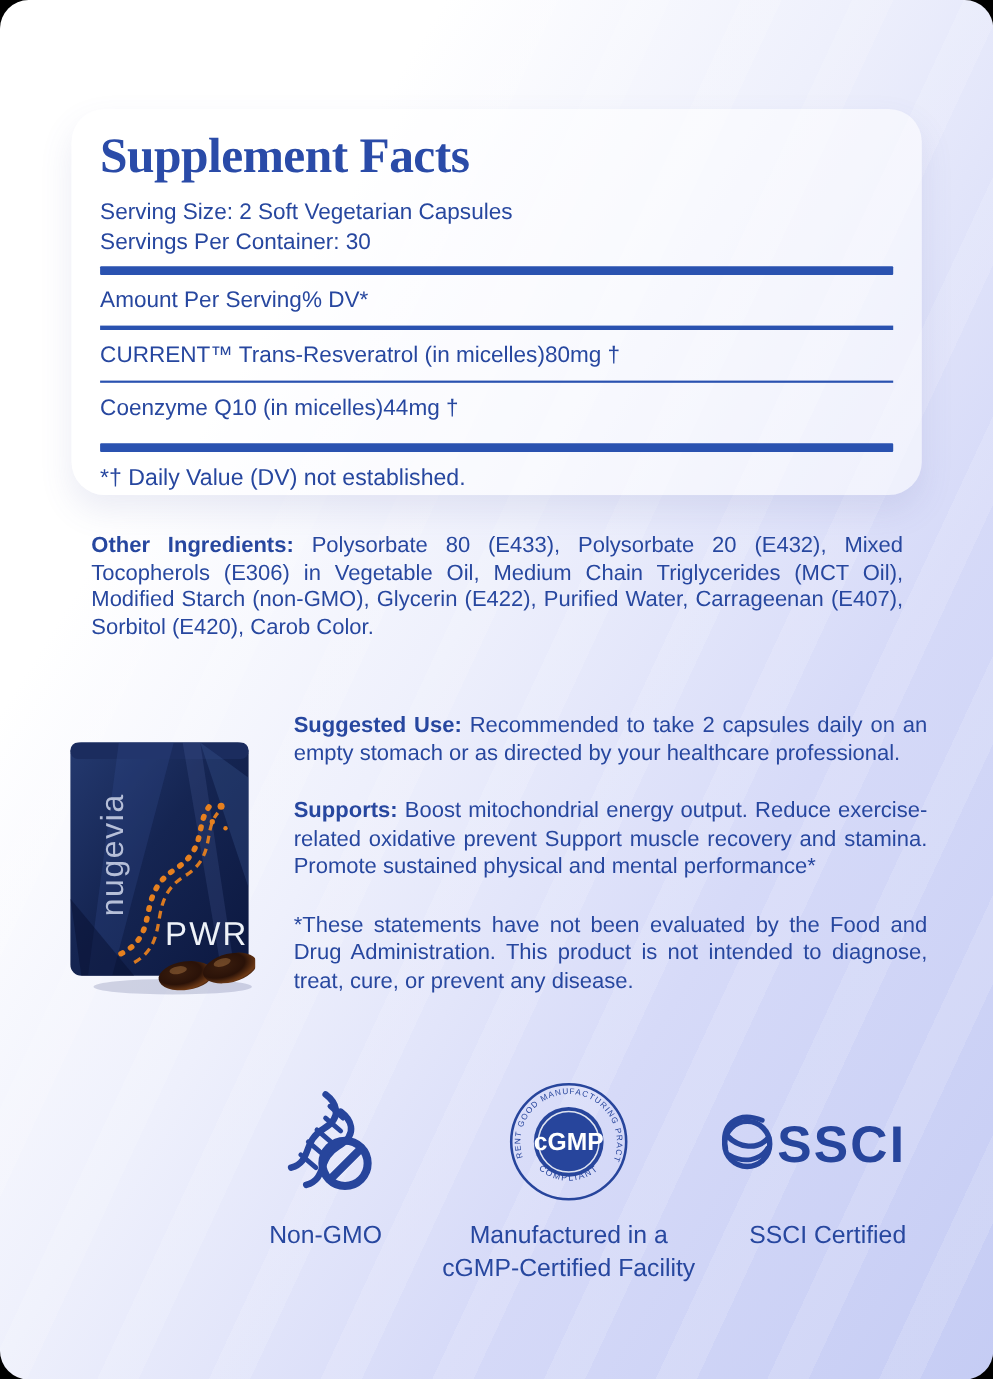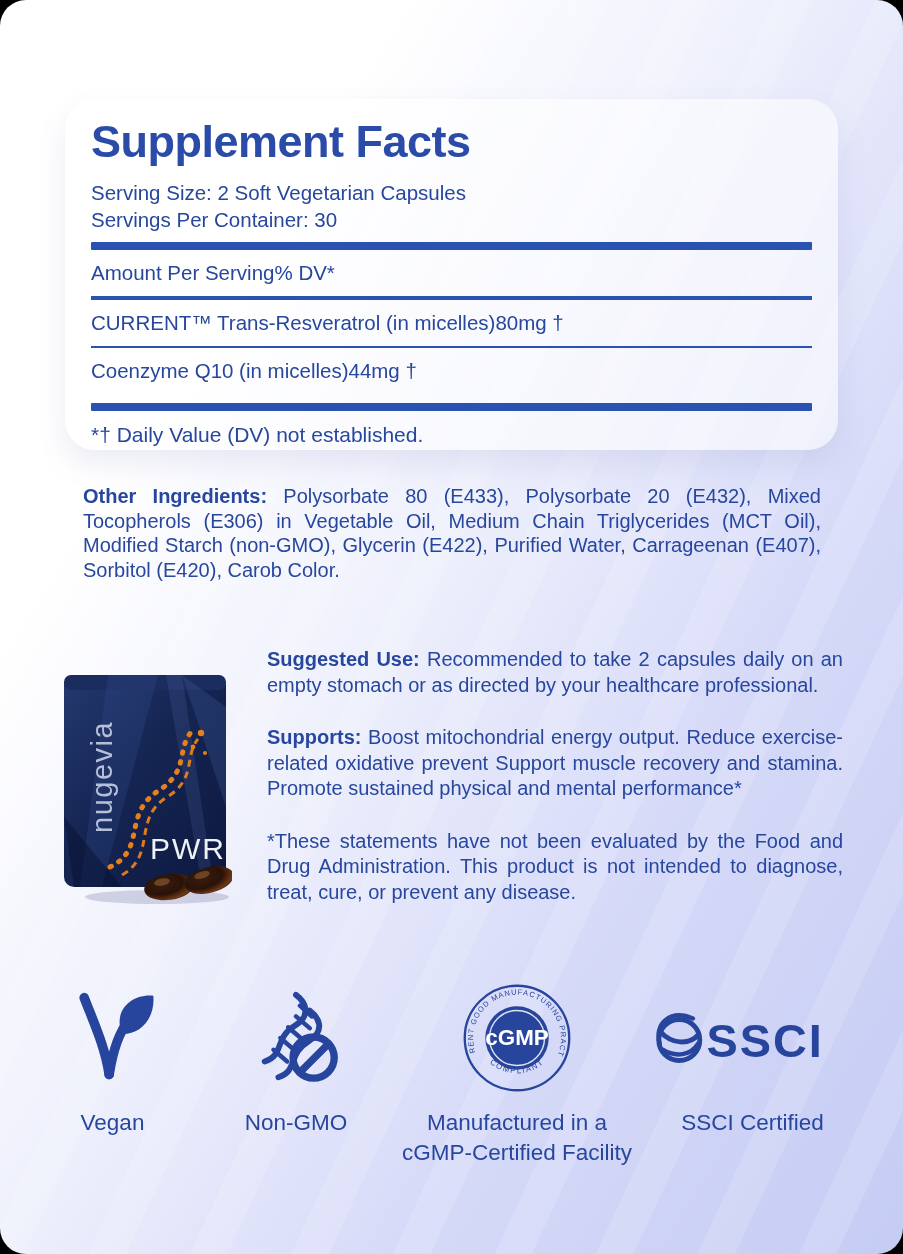--- a/index.html
+++ b/index.html
@@ -11,21 +11,21 @@
   .page::before{
     content:"";position:absolute;inset:0;pointer-events:none;
     background:repeating-linear-gradient(115deg,rgba(255,255,255,0) 0 58px,rgba(255,255,255,.14) 58px 92px);
   }
   
   .facts-card{
     position:absolute;left:65px;top:99px;width:773px;height:351px;border-radius:30px;
     background:rgba(255,255,255,.55);box-shadow:0 14px 30px rgba(90,100,170,.12);
     padding:18px 26px;box-sizing:border-box;color:#27479f;
   }
-  .facts-title{margin:0 0 12px;font-size:45px;line-height:1.1;font-weight:800;letter-spacing:-.5px;color:#2a4ba8;}
+  .facts-title{margin:0 0 12px;font-size:45px;line-height:1.1;font-weight:800;letter-spacing:-.5px;color:#2a4ba8;font-family:Liberation Serif, serif;}
   .serving{margin:0;font-size:20.5px;line-height:27px;color:#27479f;}
   .bar{width:100%;background:#2a52b0;}
   .bar.thick{height:8px;margin-top:9px;border-radius:1px;}
   .bar.med{height:4px;}
   .bar.thin{height:2px;}
   .frow{display:flex;justify-content:flex-start;align-items:baseline;font-size:20.5px;padding:11px 0;}
   .footnote{margin:12px 0 0;font-size:21px;color:#27479f;}
   
   .other-ingredients{
     position:absolute;left:83px;top:484px;width:738px;margin:0;
@@ -116,32 +116,20 @@
   </div>
 
   <div class="usage-block">
     <p><b>Suggested Use:</b> <span>Recommended to take 2 capsules daily on an empty stomach or as directed by your healthcare professional.</span></p>
     <p><b>Supports:</b> <span>Boost mitochondrial energy output. Reduce exercise-related oxidative prevent Support muscle recovery and stamina. Promote sustained physical and mental performance*</span></p>
     <p>*These statements have not been evaluated by the Food and Drug Administration. This product is not intended to diagnose, treat, cure, or prevent any disease.</p>
   </div>
 
   <div class="badges-row">
 
-    <div class="badge-col col-vegan">
-      <div class="icon-box">
-        <svg width="96" height="96" viewBox="0 0 100 100">
-          <g stroke="#27459c" fill="none" stroke-linecap="round">
-            <path d="M20 8 C30 34 42 60 46 88" stroke-width="10"></path>
-            <path d="M46 88 C50 62 56 44 67 31" stroke-width="10"></path>
-          </g>
-          <path d="M58 42 C52 20 70 4 92 6 C94 28 80 46 60 46 C58 45 58 44 58 42 Z" fill="#27459c"></path>
-        </svg>
-      </div>
-      <div class="badge-label">Vegan</div>
-    </div>
 
     <div class="badge-col col-nongmo">
       <div class="icon-box">
         <svg width="98" height="98" viewBox="0 0 100 100">
           <g stroke="#27459c" fill="none" stroke-linecap="round">
             <path d="M18 74 C38 68 28 50 48 38 C68 26 58 12 50 6" stroke-width="6"></path>
             <path d="M32 90 C52 84 42 66 62 54 C82 42 72 28 64 22" stroke-width="6"></path>
             <line x1="27" y1="62" x2="41" y2="74" stroke-width="4.5"></line>
             <line x1="34" y1="50" x2="48" y2="62" stroke-width="4.5"></line>
             <line x1="42" y1="39" x2="56" y2="51" stroke-width="4.5"></line>

